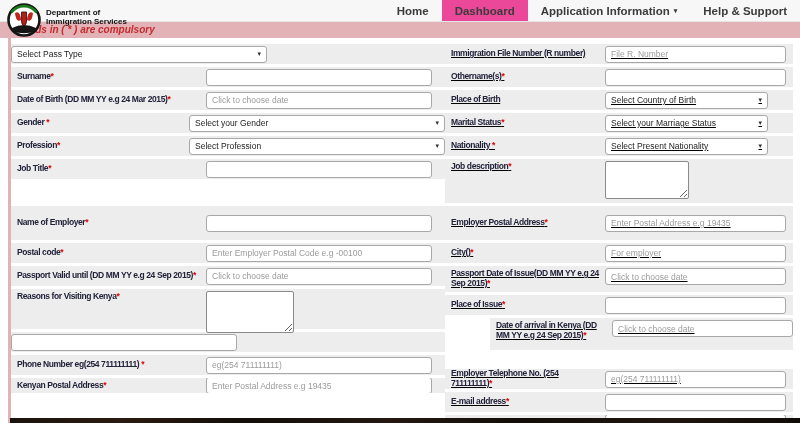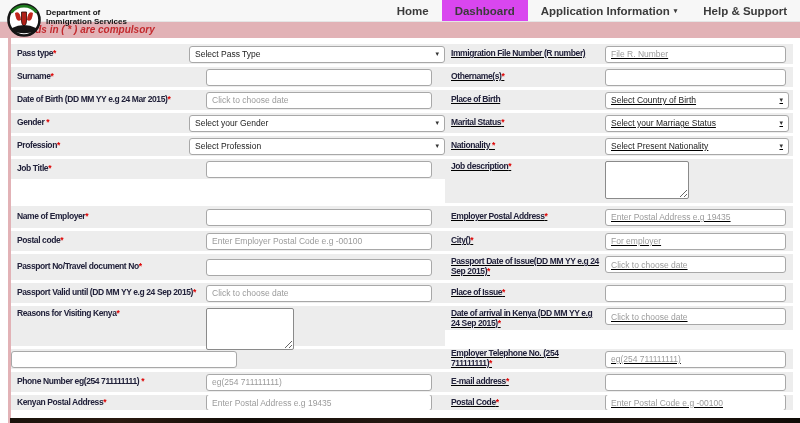--- a/index.html
+++ b/index.html
@@ -4,21 +4,21 @@
 <style>
   * { box-sizing: border-box; margin: 0; padding: 0; }
   html,body { width:800px; height:423px; overflow:hidden; background:#fff;
     font-family:"Liberation Sans", sans-serif; position:relative; }
 
   
   .topnav { height:22px; background:#f7f7f7; display:flex; justify-content:flex-end;
     align-items:stretch; border-bottom:1px solid #e5e5e5; }
   .nav-item { padding:0 13px; display:flex; align-items:center; gap:4px;
     font-size:11.5px; font-weight:700; color:#3b3b3b; cursor:pointer; }
-  .nav-item.active { background:#d946ef; }
+  .nav-item.active { background:#ec4899; }
   .nav-caret { font-size:7px; color:#3b3b3b; }
 
   
   .banner { height:16px; background:#e2b2b6; }
   .banner-text { font-size:10px; font-weight:700; font-style:italic; color:#c32a2e;
     line-height:16px; padding-left:18px; }
 
   
   .brand { position:absolute; top:2px; left:6px; display:flex; z-index:5; }
   .logo { width:36px; height:36px; }
@@ -30,22 +30,22 @@
     border-left:3px solid #e2b2b6; padding:6px 0 0 0; background:#fff; }
   .cols { display:flex; }
   .col-left  { width:434px; }
   .col-right { width:348px;text-decoration:underline; }
 
   .row { display:flex; align-items:center; background:#ededed; margin-bottom:3px; }
   .row.top { align-items:flex-start; }
   .row.top .lbl { padding-top:3px; }
   .row.top .fld { padding-top:2px; }
 
-  .h20 { height:20px; } .h22 { height:22px; } .h26 { height:26px; }
-  .h32 { height:24px; } .h44 { height:44px; } .h48 { height:40px; }
+  .h20 { height:20px; } .h22 { height:34px; } .h26 { height:26px; }
+  .h32 { height:32px;margin-left:45px; } .h44 { height:44px; } .h48 { height:40px; }
   .h15 { height:15px; overflow:hidden; }
   .spacer21 { height:21px; margin-bottom:3px; }
   .spacer13 { height:13px; margin-bottom:3px; }
 
   .lbl { font-size:8.5px; font-weight:700; color:#21213a; letter-spacing:-0.4px;
     line-height:1.15; padding-left:6px; padding-right:4px; }
   .col-left  .lbl { width:195px; }
   .col-right .lbl { width:160px; }
   .star { color:#dd0000; font-weight:700; }
   .fld { flex:1; display:flex; align-items:center; }
@@ -55,21 +55,21 @@
     font-family:"Liberation Sans",sans-serif; font-size:8.5px; color:#444;
     padding:1px 5px; background:#fff; outline:none; }
   input.txt::placeholder { color:#9b9b9b; opacity:1; }
   .col-left  input.txt { width:226px; }
   .col-right input.txt { width:181px; }
 
   .select { height:17px; border:1px solid #a8a8a8; border-radius:3px; background:#fff;
     display:flex; align-items:center; justify-content:space-between;
     font-size:8.5px; color:#222; padding:0 5px; cursor:pointer; }
   .col-left  .select { width:256px; }
-  .col-right .select { width:184px;text-align:center; }
+  .col-right .select { width:163px;text-align:center; }
   .sel-arrow { font-size:7px; color:#333; margin-left:4px; }
 
   textarea.ta { border:1px solid #8a8a8a; border-radius:2px; background:#fff;
     font-family:"Liberation Sans",sans-serif; font-size:8.5px; color:#444;
     resize:both; outline:none; }
   .ta-job     { width:84px; height:38px; }
   .ta-reasons { width:88px; height:42px; }
 
   
   .footer-strip { position:absolute; left:10px; right:0; bottom:0; height:5px;
@@ -107,21 +107,20 @@
     <div>Immigration Services</div>
   </div>
 </div>
 
 <div class="content">
   <div class="cols">
 
     <div class="col-left">
 
       <div class="row h20">
-        <div class="lbl"><span>Pass type</span><span class="star">*</span></div>
         <div class="fld">
             <div class="select">
               <span>Select Pass Type</span>
               <span class="sel-arrow">▾</span>
             </div>
           </div>
       </div>
 
       <div class="row h20">
         <div class="lbl"><span>Surname</span><span class="star">*</span></div>
@@ -173,26 +172,20 @@
           </div>
       </div>
 
       <div class="row h20">
         <div class="lbl"><span>Postal code</span><span class="star">*</span></div>
         <div class="fld">
             <input class="txt" placeholder="Enter Employer Postal Code e.g -00100" style="">
           </div>
       </div>
 
-      <div class="row h26">
-        <div class="lbl"><span>Passport No/Travel document No</span><span class="star">*</span></div>
-        <div class="fld">
-            <input class="txt" placeholder="" style="">
-          </div>
-      </div>
 
       <div class="row h20">
         <div class="lbl"><span>Passport Valid until (DD MM YY e.g 24 Sep 2015)</span><span class="star">*</span></div>
         <div class="fld">
             <input class="txt" placeholder="Click to choose date" style="">
           </div>
       </div>
 
       <div class="row h48 top">
         <div class="lbl"><span>Reasons for Visiting Kenya</span><span class="star">*</span></div>

